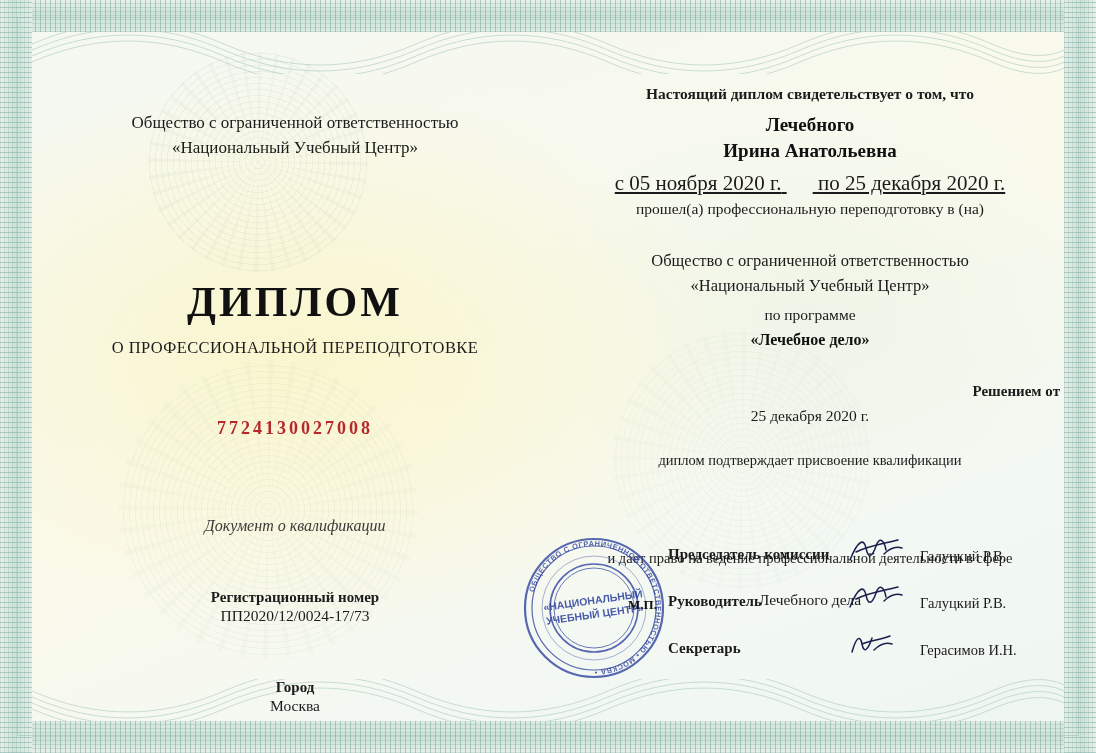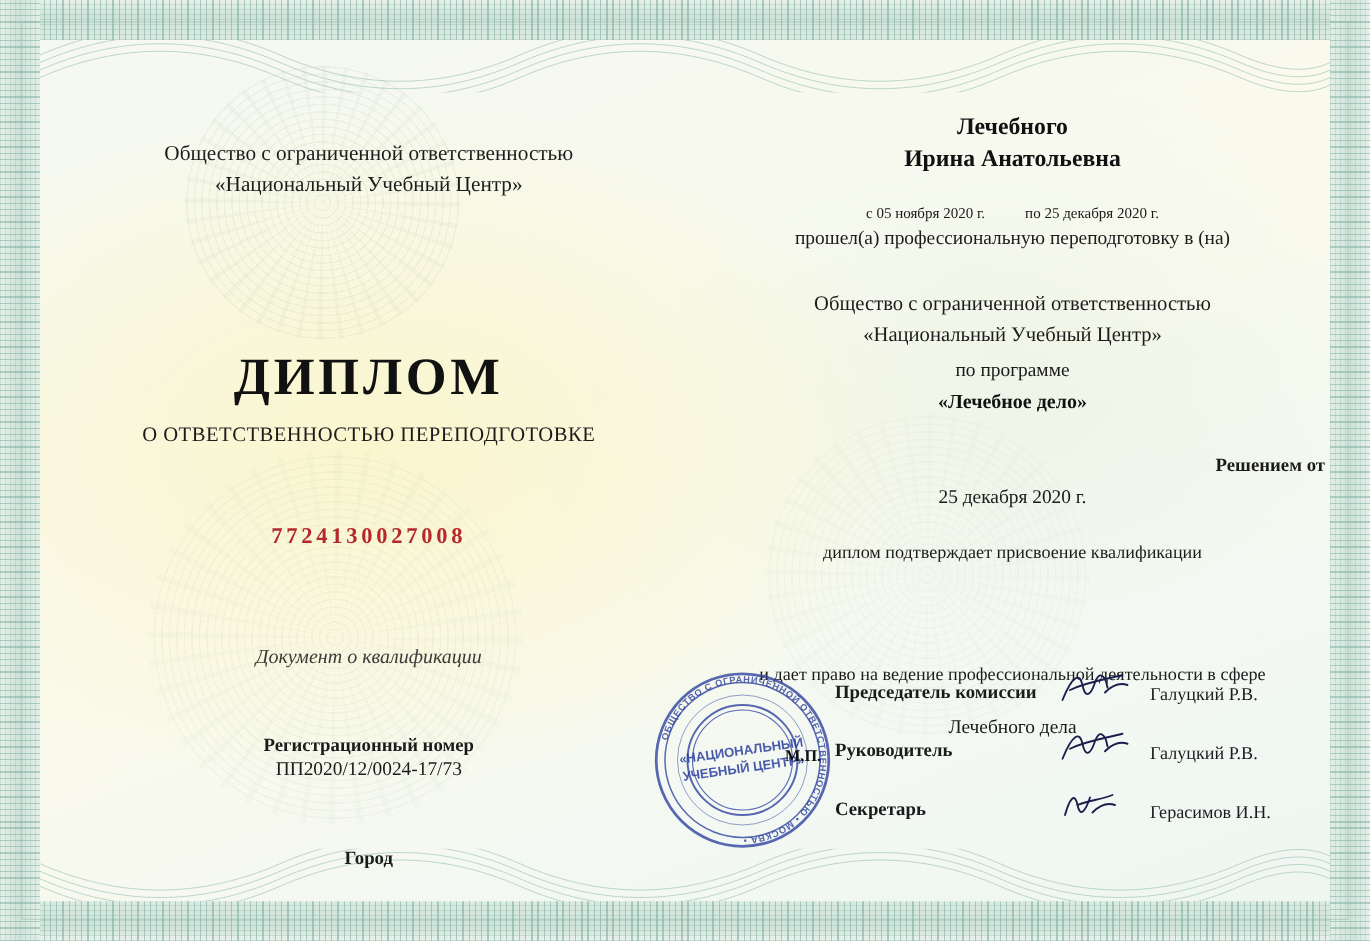--- a/index.html
+++ b/index.html
@@ -167,23 +167,24 @@
     margin-top: 9px;
     color: #111;
   }
   .name-big2 {
     font-size: 19px;
     font-weight: bold;
     margin-top: 4px;
     color: #111;
   }
   .dates-row {
-    margin-top: 24px;
-    font-size: 12px;
-    color: #1b1b1b;
+    margin-top: 9px;
+    font-size: 21px;
+    color: #1b1b1b;
+    text-decoration: underline;
   }
   .dates-row .gap { display: inline-block; width: 26px; }
   .retrain-line {
     margin-top: 4px;
     font-size: 15.5px;
     color: #1b1b1b;
   }
   .org2 {
     margin-top: 30px;
     font-size: 16.5px;
@@ -308,38 +309,40 @@
   <div class="rosette r2"></div>
   <div class="rosette r3"></div>
 
   <div class="content">
 
     <div class="left-col">
       <div class="org-line">Общество с ограниченной ответственностью</div>
       <div class="org-line quoted">«Национальный Учебный Центр»</div>
 
       <div class="diploma-title">ДИПЛОМ</div>
-      <div class="diploma-sub">О ОТВЕТСТВЕННОСТЬЮ ПЕРЕПОДГОТОВКЕ</div>
+      <div class="diploma-sub">О ПРОФЕССИОНАЛЬНОЙ ПЕРЕПОДГОТОВКЕ</div>
 
       <div class="serial">7724130027008</div>
 
       <div class="doc-kind">Документ о квалификации</div>
 
       <div class="field-block">
         <div class="field-label">Регистрационный номер</div>
         <div class="field-value">ПП2020/12/0024-17/73</div>
       </div>
 
       <div class="field-block">
         <div class="field-label">Город</div>
+        <div class="field-value">Москва</div>
       </div>
 
     </div>
 
     <div class="right-col">
+      <div class="r-line r-bold">Настоящий диплом свидетельствует о том, что</div>
       <div class="name-big">Лечебного</div>
       <div class="name-big2">Ирина Анатольевна</div>
 
       <div class="dates-row">
         <span>с 05 ноября 2020 г.</span>
         <span class="gap"></span>
         <span>по 25 декабря 2020 г.</span>
       </div>
 
       <div class="retrain-line">прошел(а) профессиональную переподготовку в (на)</div>

